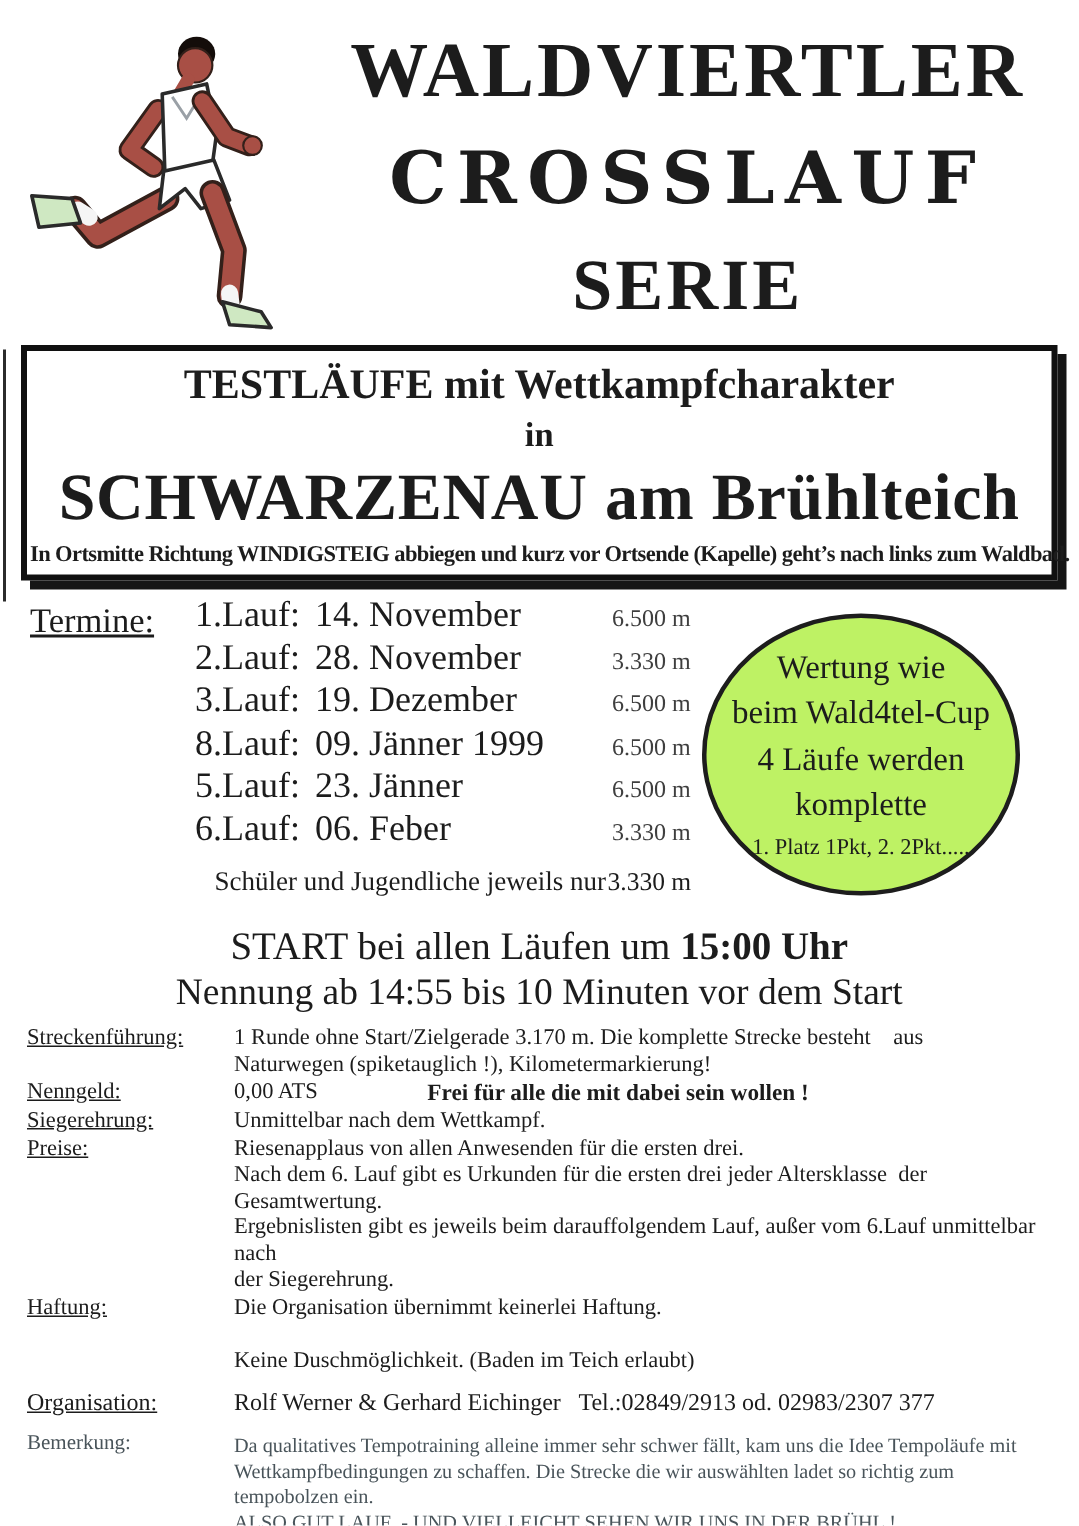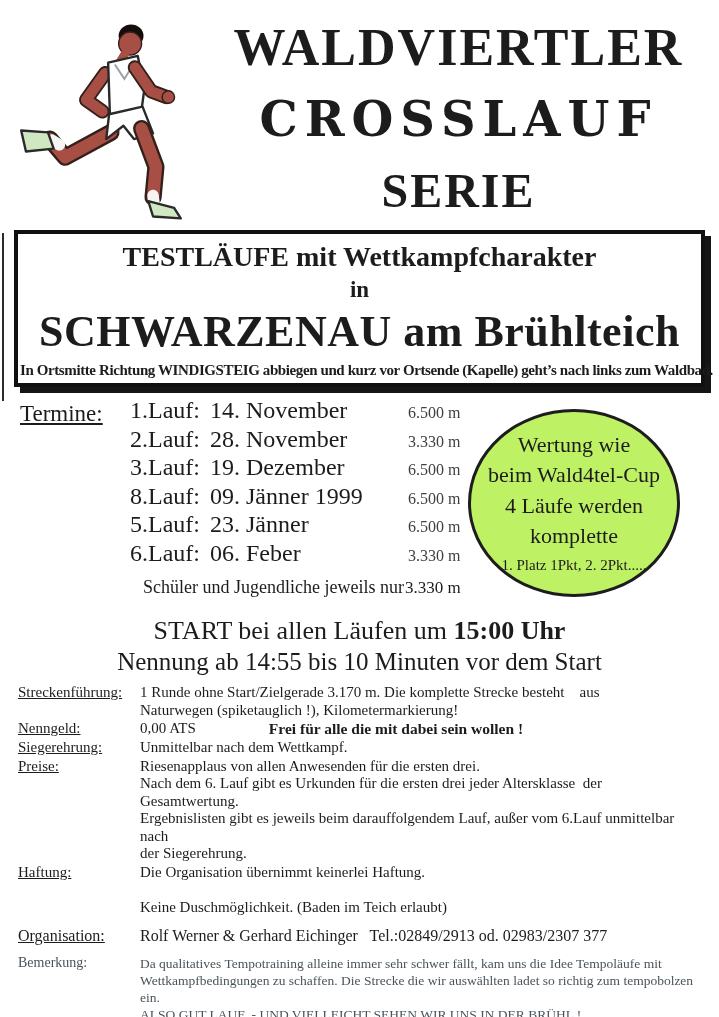--- a/index.html
+++ b/index.html
@@ -61,21 +61,21 @@
   }
   .wertung-line { font-size:22px; }
   .wertung-small { font-size:15px; margin-top:4px; }
   
   .start-info { text-align:center; margin-top:4px; line-height:31px; }
   .start-line1 { font-size:26px; }
   .start-line1 b { font-weight:bold; }
   .start-line2 { font-size:25px; }
   
   .details { margin-top:7px; }
-  .detail-row { display:grid; grid-template-columns:122px 1fr; padding-left:18px; padding-right:24px; margin-bottom:1px; }
+  .detail-row { display:grid; grid-template-columns:122px 1fr; padding-left:18px; padding-right:24px; margin-bottom:1px;gap:16px; }
   .detail-label { font-size:15px; text-decoration:underline; white-space:nowrap; }
   .detail-text  { font-size:15px; line-height:17.5px; white-space:pre-wrap; }
   .nenngeld-line { display:flex; }
   .nenngeld-value { font-size:15px; }
   .nenngeld-note  { font-size:15.5px; font-weight:bold; margin-left:73px; }
   .row-organisation { margin-top:11px; margin-bottom:10px; }
   .row-organisation .detail-label { font-size:16px; }
   .row-organisation .detail-text  { font-size:16px; }
   .row-bemerkung .detail-label { font-size:14px; text-decoration:none; color:#49545a; }
   .row-bemerkung .detail-text  { font-size:13.5px; line-height:17px; color:#49545a; }

